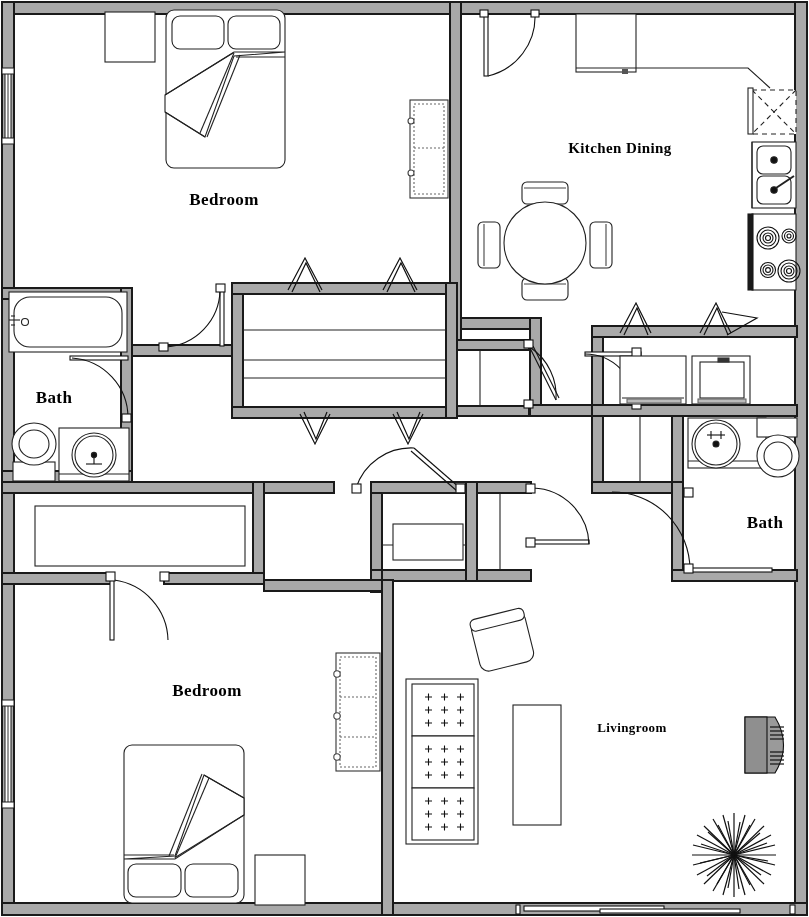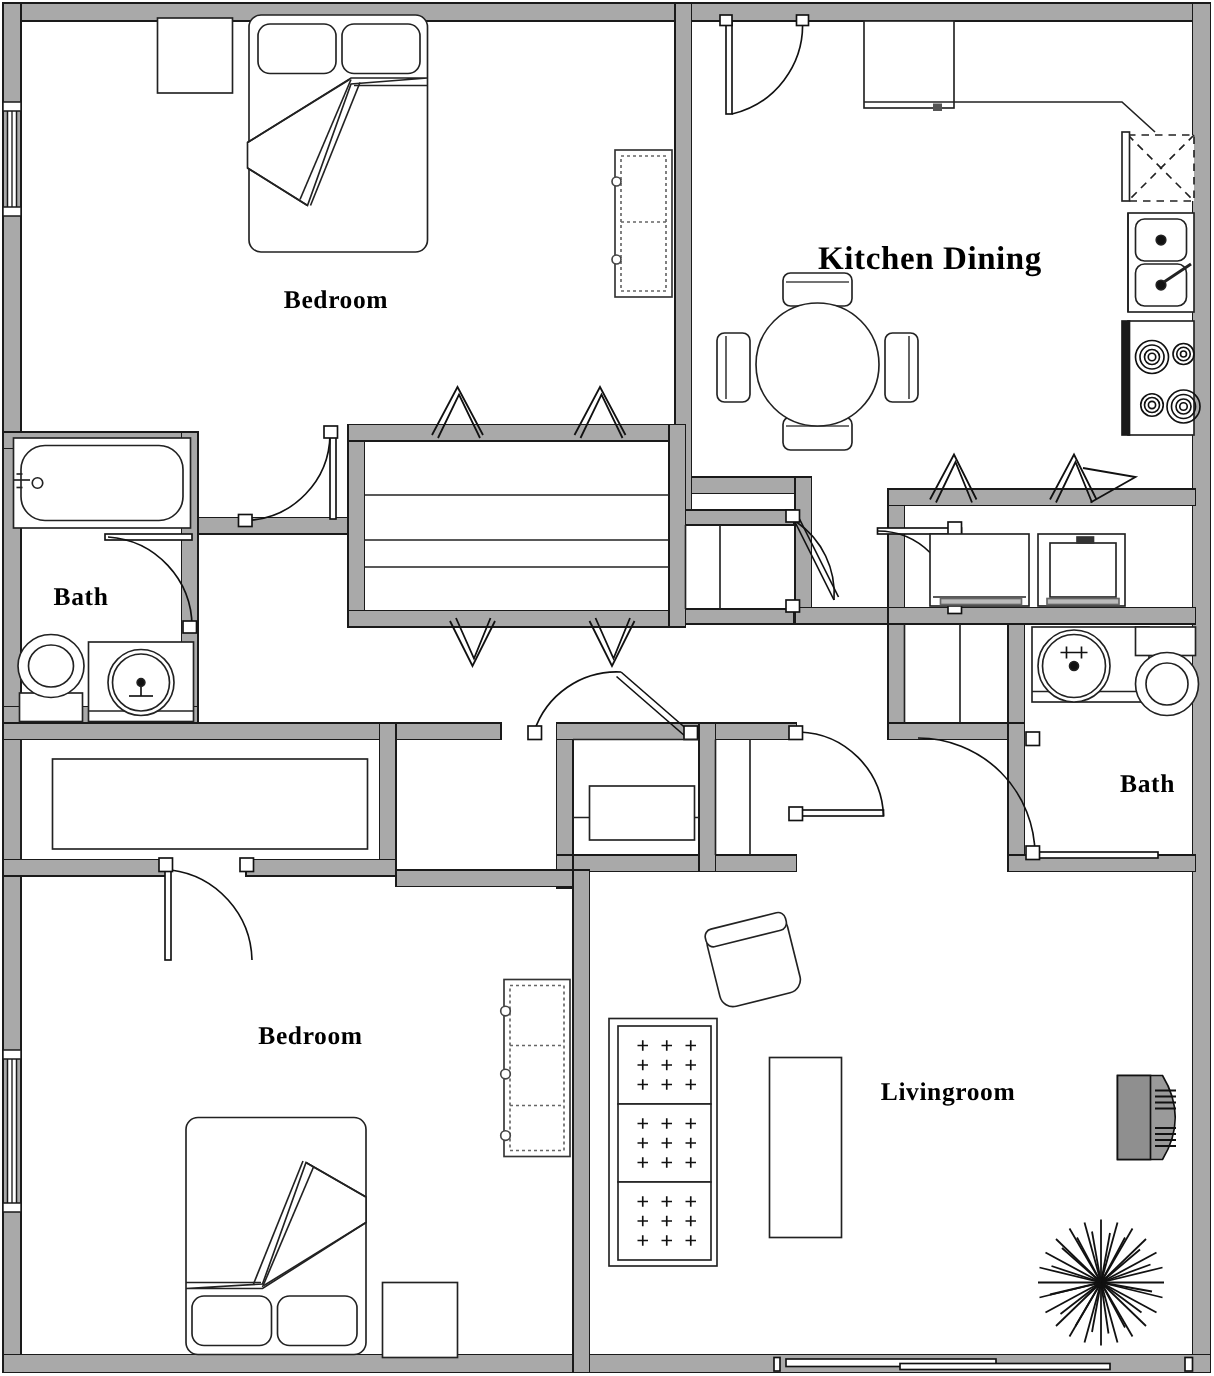--- a/index.html
+++ b/index.html
@@ -484,19 +484,19 @@
         </g>
       </g>
     </g>
 
     <g id="misc" stroke="#222222" fill="#ffffff" stroke-width="1.1">
       <rect x="393" y="524" width="70" height="36" fill="#ffffff" stroke="#222"></rect>
     </g>
   </svg>
 
   <div class="room-label" style="left:224px;top:200px;font-size:17px">Bedroom</div>
-  <div class="room-label" style="left:620px;top:172px;font-size:22px">Kitchen Dining</div>
+  <div class="room-label" style="left:620px;top:148px;font-size:15px">Kitchen Dining</div>
   <div class="room-label" style="left:54px;top:398px;font-size:17px">Bath</div>
   <div class="room-label" style="left:765px;top:523px;font-size:17px">Bath</div>
   <div class="room-label" style="left:207px;top:691px;font-size:17px">Bedroom</div>
-  <div class="room-label" style="left:632px;top:728px;font-size:17px">Livingroom</div>
+  <div class="room-label" style="left:632px;top:728px;font-size:13px">Livingroom</div>
 
 </div>
 
 </body></html>

